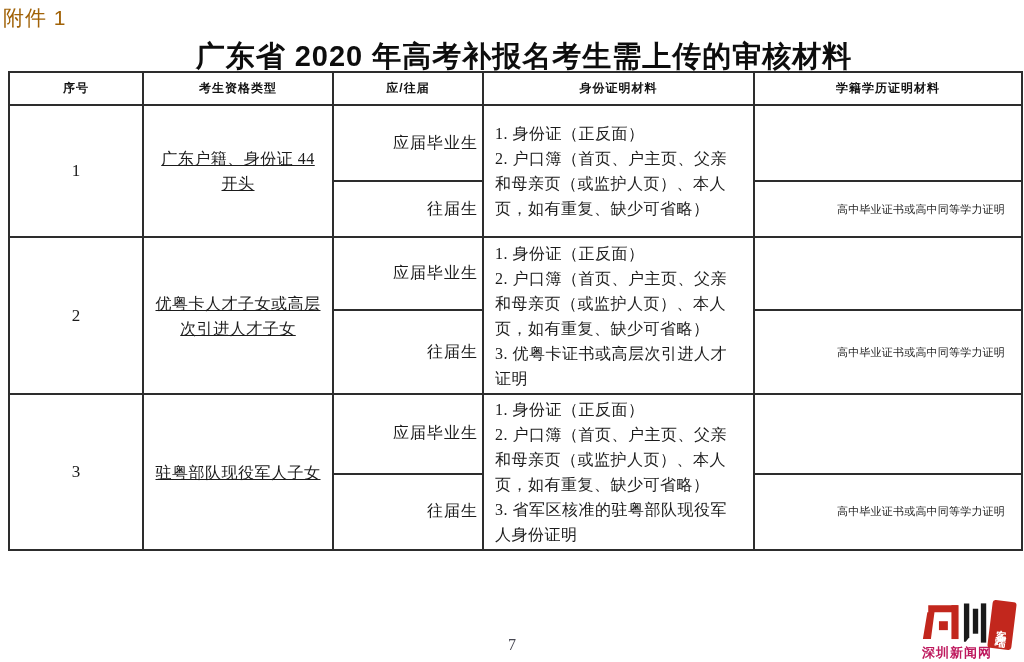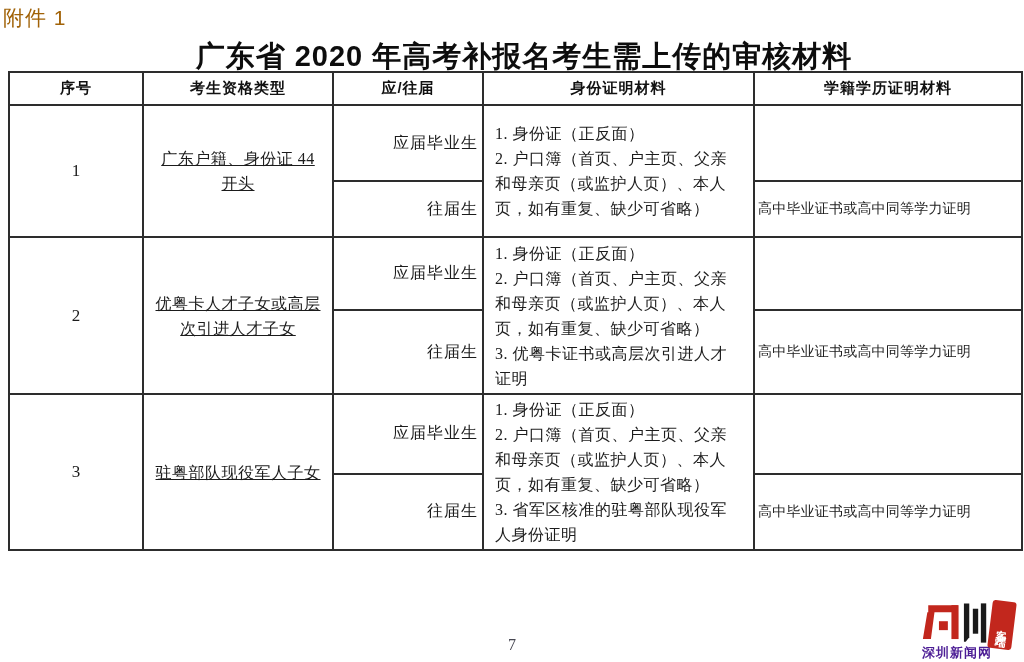--- a/index.html
+++ b/index.html
@@ -17,49 +17,49 @@
     font-family:"Liberation Sans", sans-serif;line-height:36px;
   }
   table.materials{
     position:absolute;left:8px;top:71px;width:1013px;
     border-collapse:collapse;table-layout:fixed;
   }
   table.materials td, table.materials th{
     border:2px solid #2d2d2d;overflow:hidden;
   }
   th.hdr{
-    height:31px;font-family:"Liberation Sans", sans-serif;font-size:15px;
+    height:31px;font-family:"Liberation Sans", sans-serif;font-size:12px;
     font-weight:bold;letter-spacing:1px;color:#111;text-align:center;
     vertical-align:middle;padding:0 2px;
   }
   td.c-no{ text-align:center;vertical-align:middle;font-size:17px; }
   td.c-type{
     text-align:center;vertical-align:middle;font-size:16px;line-height:25px;
     padding:0 9px;letter-spacing:0.5px;text-decoration:underline;
   }
   td.c-grad{
     text-align:right;vertical-align:middle;font-size:16px;letter-spacing:1px;padding:0 4px;
   }
   td.c-ident{
     text-align:left;vertical-align:middle;font-size:16px;line-height:25px;
     padding:2px 24px 2px 11px;white-space:pre-line;letter-spacing:0.5px;
   }
   td.c-acad{
-    text-align:left;vertical-align:middle;font-size:14px;letter-spacing:0.2px;padding:0 3px;
+    text-align:right;vertical-align:middle;font-size:11px;letter-spacing:0.2px;padding:0 16px;
   }
   .pageno{
     position:absolute;left:0;top:636px;width:1024px;text-align:center;
     font-size:16px;color:#474752;
   }
   .logo{ position:absolute;left:920px;top:600px;width:104px;height:62px; }
   .logo-glyph{ position:absolute;left:2px;top:2px; }
   .logo-sitename{
     position:absolute;left:0px;top:44px;width:74px;text-align:center;
     font-family:"Liberation Sans", sans-serif;font-weight:bold;font-size:13px;
-    color:#4c1d95;letter-spacing:1px;white-space:nowrap;
+    color:#be185d;letter-spacing:1px;white-space:nowrap;
     text-shadow:0.5px 0.5px 0 #fff inset;
   }
   .logo-seal{
     position:absolute;left:70px;top:1px;width:24px;height:48px;
     background:#c2271d;border-radius:3px;transform:rotate(7deg);
     color:#fff;font-size:11px;font-family:"Liberation Sans", sans-serif;
     writing-mode:vertical-rl;text-orientation:upright;letter-spacing:3px;
     display:flex;align-items:center;justify-content:center;font-weight:bold;
   }
 </style>

